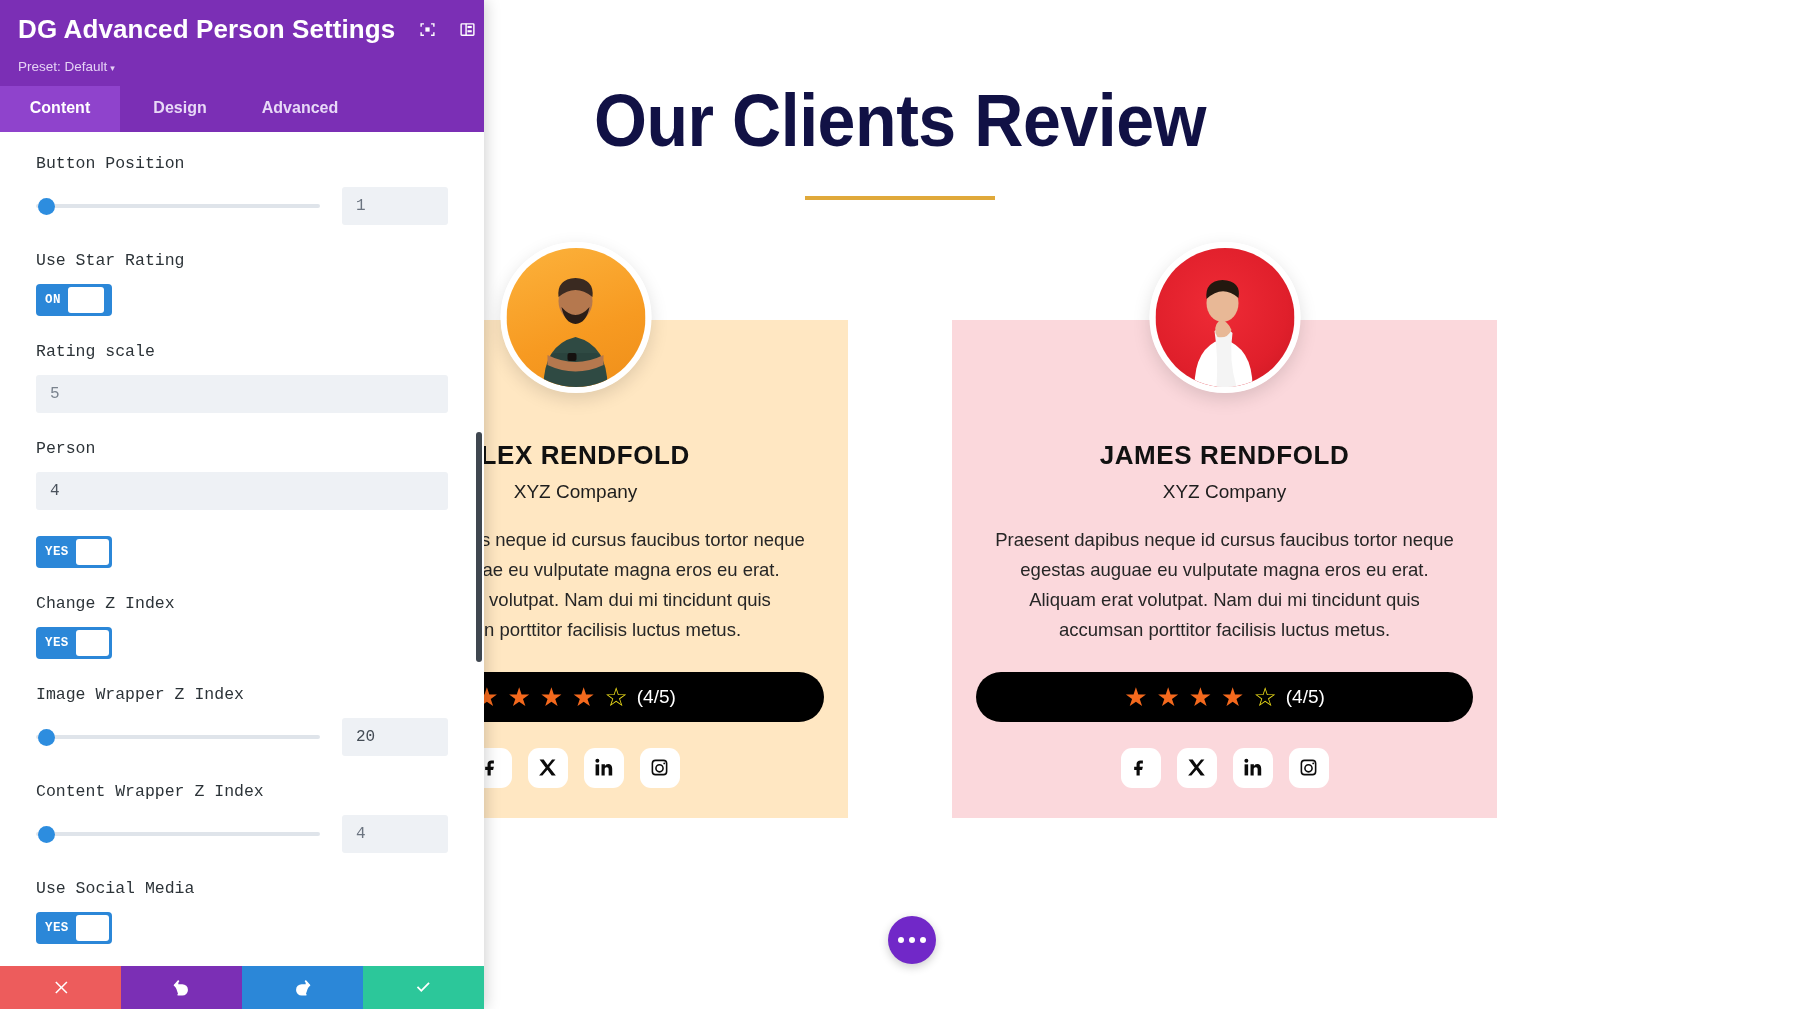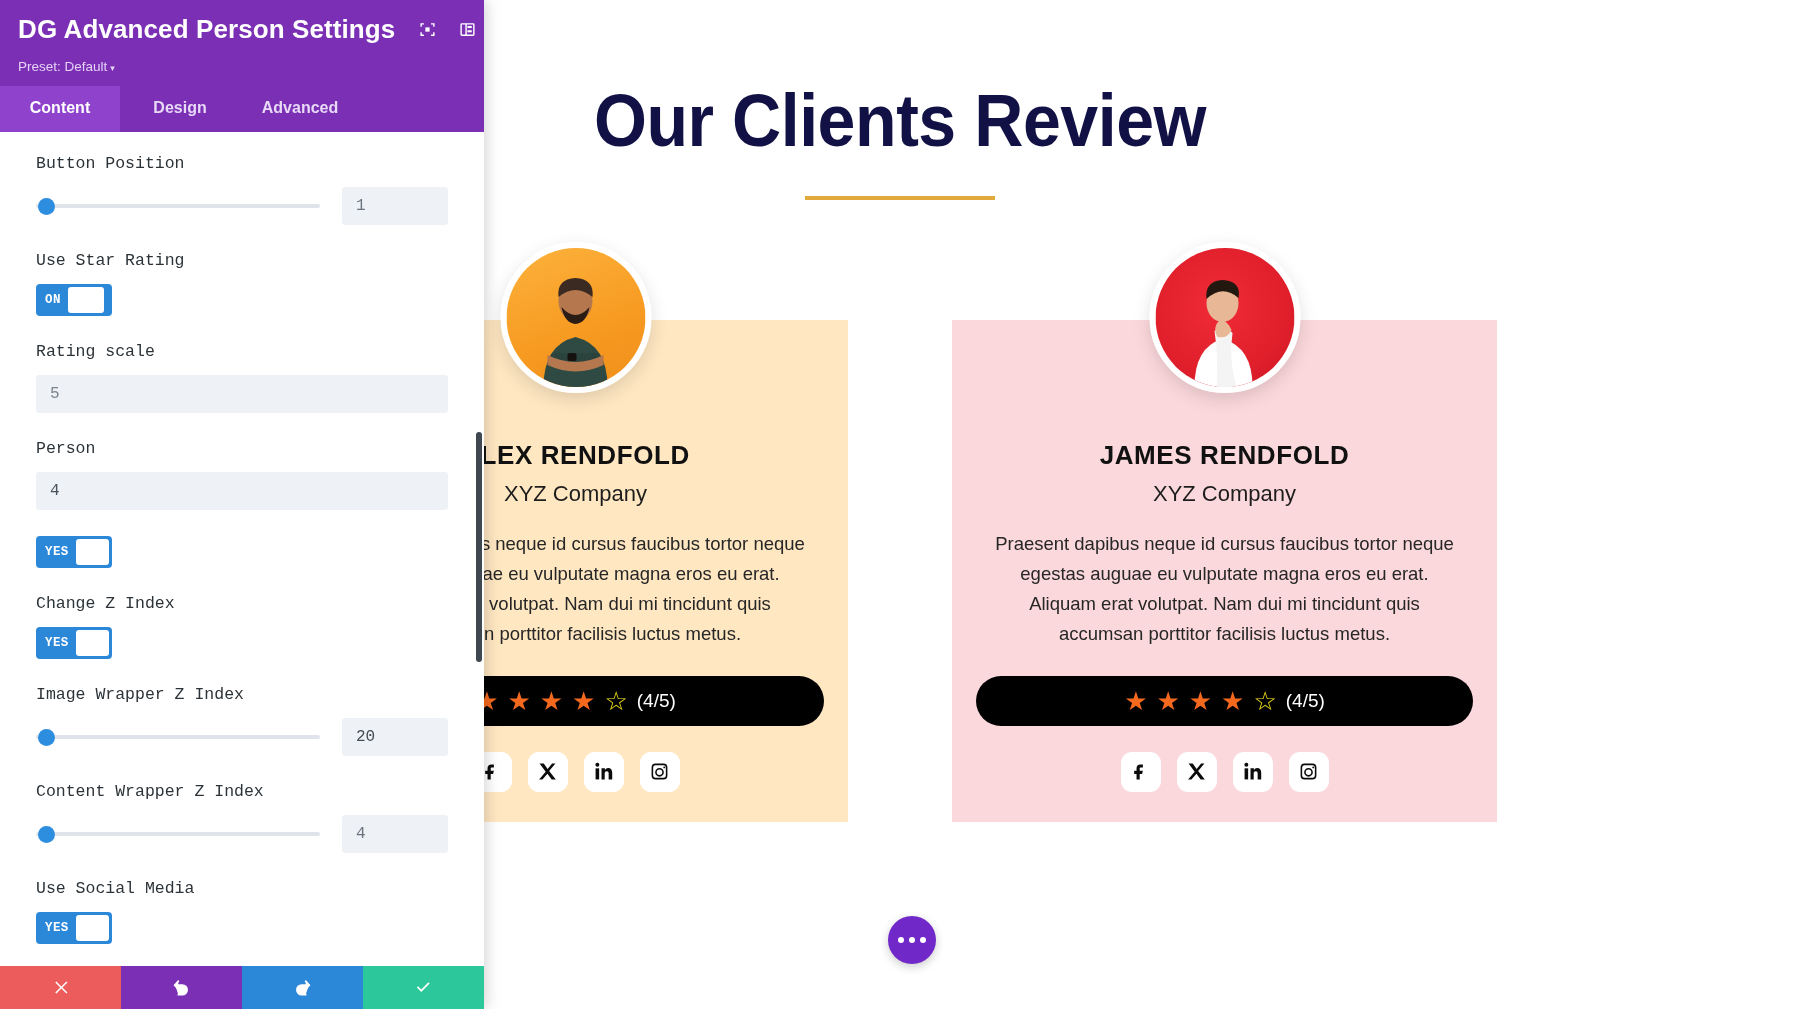--- a/index.html
+++ b/index.html
@@ -67,21 +67,21 @@
   .avatar svg { position: absolute; bottom: 0; left: 50%; transform: translateX(-50%); }
 
   .card-name {
     font-weight: 700;
     font-size: 26px;
     letter-spacing: .6px;
     color: #111111;
     margin-bottom: 10px;
   }
   .card-company {
-    font-size: 22px;
+    font-size: 19px;
     color: #1d1d1d;
     margin-bottom: 22px;
   }
   .card-desc {
     font-size: 18.5px;
     line-height: 1.63;
     color: #262626;
     padding: 0 18px;
     margin-bottom: 26px;
   }

